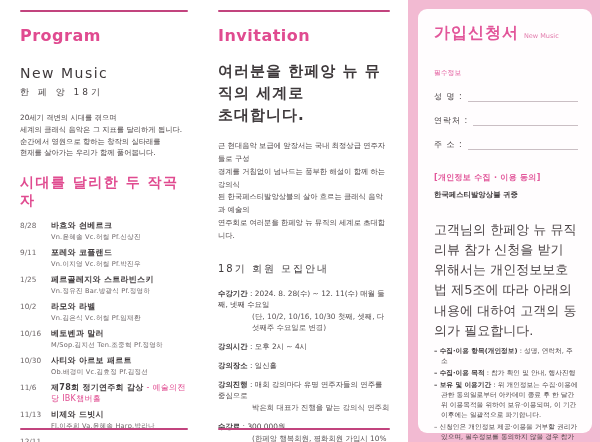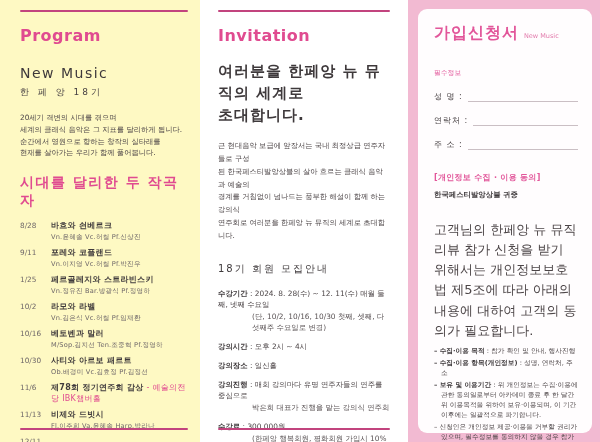--- a/index.html
+++ b/index.html
@@ -2,21 +2,21 @@
 <html><head>
 <meta charset="utf-8">
 <style>
   html,body{margin:0;padding:0;}
   body{
     width:600px;height:442px;display:flex;overflow:hidden;
     font-family:"DejaVu Sans","Liberation Sans",sans-serif;
     color:#453f42;background:#f8d6e4;
   }
   .col{box-sizing:border-box;position:relative;height:442px;}
-  .col-left{width:200px;background:#fef9c3;padding:10px 12px 0 20px;}
+  .col-left{width:200px;background:#ffffff;padding:10px 12px 0 20px;}
   .col-mid{width:208px;background:#ffffff;padding:10px 18px 0 18px;}
   .col-right{width:192px;background:#f2bad2;padding:9px 8px 9px 10px;}
 
   .rule{height:2px;background:#c2447e;border-radius:1px;}
   .rule-bottom{position:absolute;bottom:12px;left:20px;right:12px;}
   .col-mid .rule-bottom{left:18px;right:18px;}
 
   .script-title{color:#e04b90;font-size:16px;font-weight:bold;letter-spacing:.5px;margin-top:14px;}
 
   
@@ -153,22 +153,22 @@
 
 <div class="col col-mid">
   <div class="rule"></div>
   <div class="script-title">Invitation</div>
   <div class="headline">
     <div>여러분을 한페앙 뉴 뮤직의 세계로</div>
     <div>초대합니다.</div>
   </div>
   <div class="m-intro">
     <div>근 현대음악 보급에 앞장서는 국내 최정상급 연주자들로 구성</div>
+    <div>경계를 거침없이 넘나드는 풍부한 해설이 함께 하는 강의식</div>
     <div>된 한국페스티발앙상블의 살아 흐르는 클래식 음악과 예술의</div>
-    <div>경계를 거침없이 넘나드는 풍부한 해설이 함께 하는 강의식</div>
     <div>연주회로 여러분을 한페앙 뉴 뮤직의 세계로 초대합니다.</div>
   </div>
   <div class="m-sec">18기 회원 모집안내</div>
 
   <div class="m-items">
     <div class="mrow">
       <span class="lbl">수강기간</span><span> : </span><span>2024. 8. 28(수) ~ 12. 11(수) 매월 둘째, 넷째 수요일</span>
       <div class="msub">(단, 10/2, 10/16, 10/30 첫째, 셋째, 다섯째주 수요일로 변경)</div>
     </div>
     <div class="mrow">
@@ -210,22 +210,22 @@
     <div class="field">
       <span class="flbl">주  소 :</span>
       <span class="fline"></span>
     </div>
 
     <div class="consent-title">[개인정보 수집 · 이용 동의]</div>
     <div class="consent-to">한국페스티발앙상블 귀중</div>
     <div class="consent-intro">고객님의 한페앙 뉴 뮤직 리뷰 참가 신청을 받기 위해서는 개인정보보호법 제5조에 따라 아래의 내용에 대하여 고객의 동의가 필요합니다.</div>
 
     <div class="bullets">
+      <div class="bullet"><span class="blead">– 수집·이용 항목(개인정보)</span><span> : 성명, 연락처, 주소</span></div>
       <div class="bullet"><span class="blead">– 수집·이용 목적</span><span> : 참가 확인 및 안내, 행사진행</span></div>
-      <div class="bullet"><span class="blead">– 수집·이용 항목(개인정보)</span><span> : 성명, 연락처, 주소</span></div>
       <div class="bullet"><span class="blead">– 보유 및 이용기간</span><span> : 위 개인정보는 수집·이용에 관한 동의일로부터 아카데미 종료 후 한 달간 위 이용목적을 위하여 보유·이용되며, 이 기간 이후에는 일괄적으로 파기합니다.</span></div>
       <div class="bullet"><span class="blead"></span><span>– 신청인은 개인정보 제공·이용을 거부할 권리가 있으며, 필수정보를 동의하지 않을 경우 참가신청이 거부될 수 있습니다.</span></div>
     </div>
 
     <div class="req2">필수정보</div>
     <div class="agree-row">
       <span>동의함</span>
       <span class="cb"></span>
       <span>동의안함</span>
       <span class="cb"></span>

